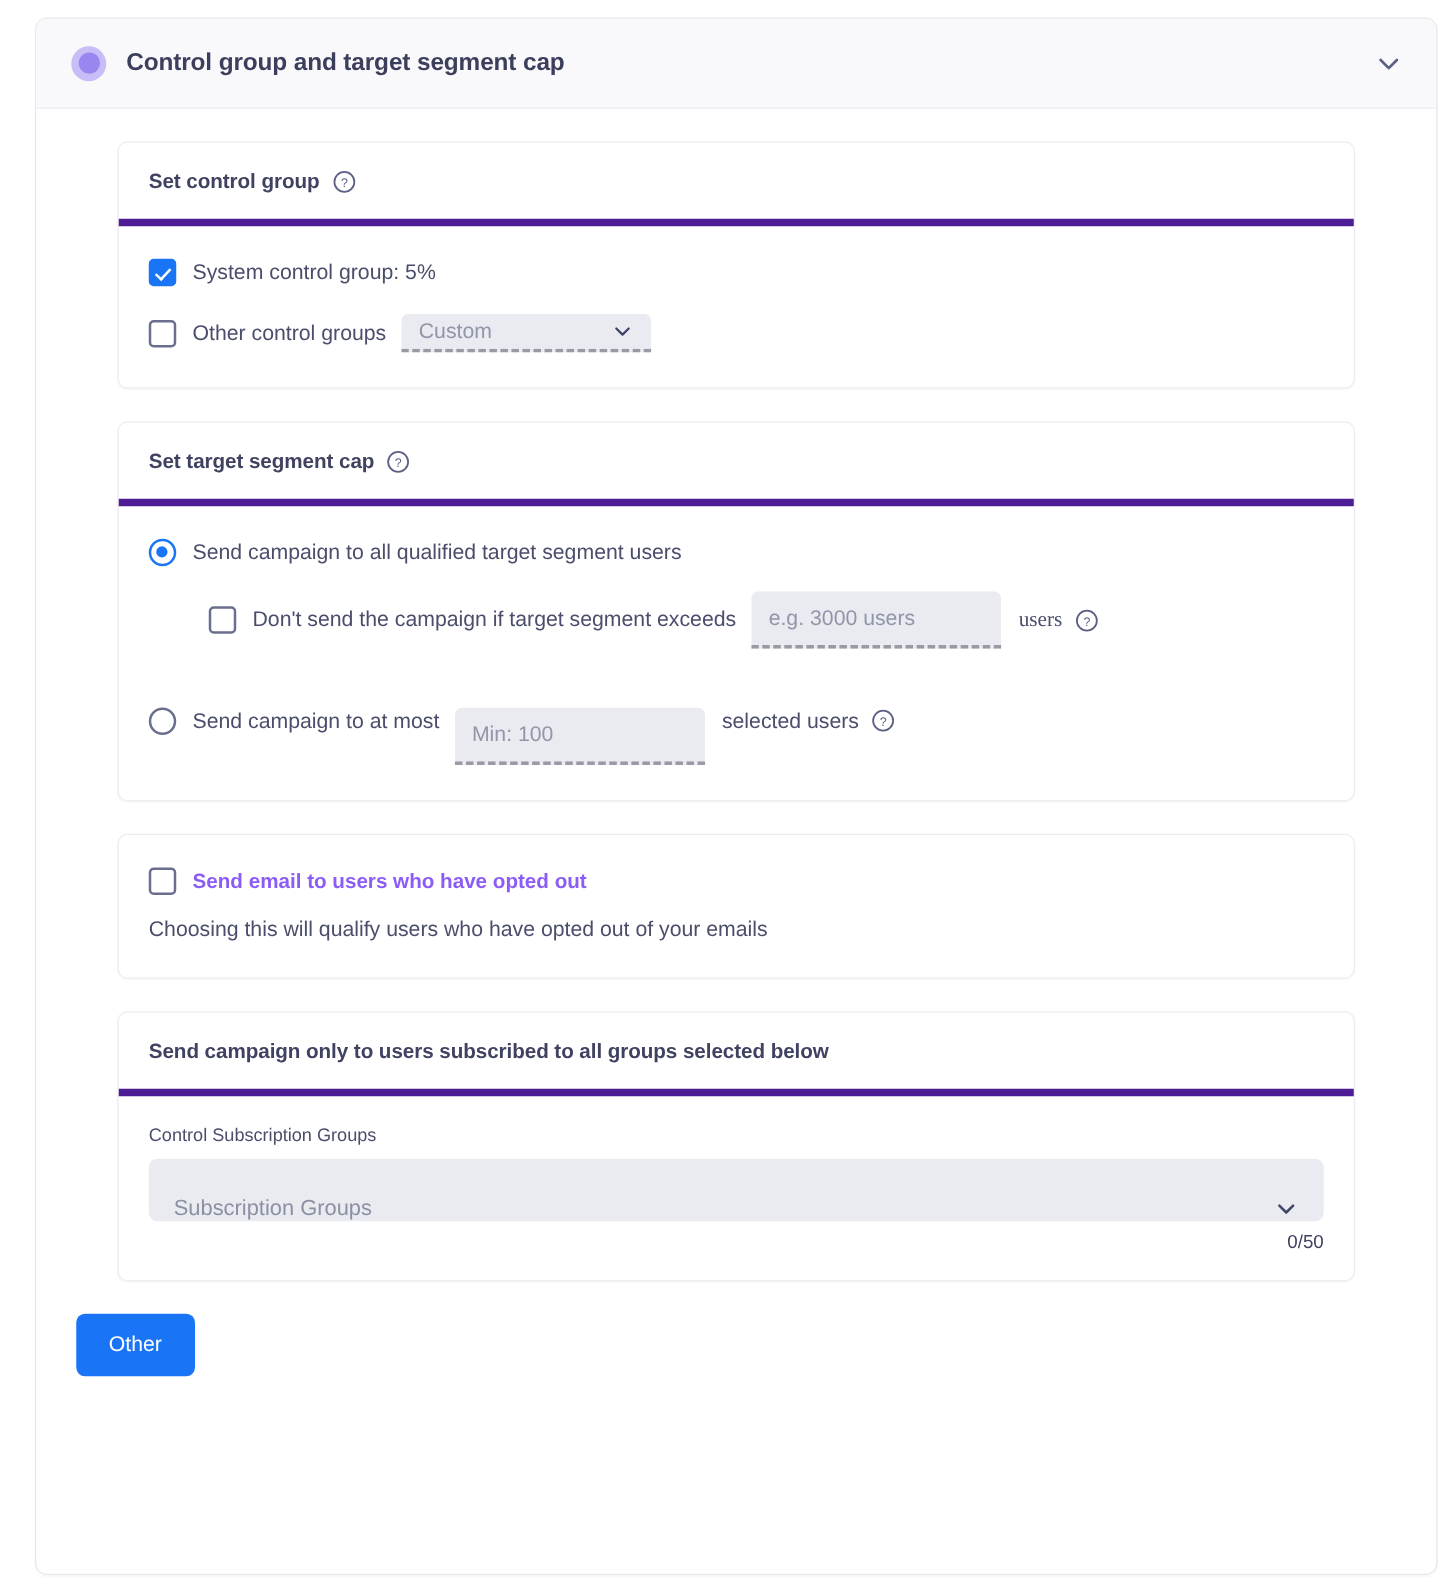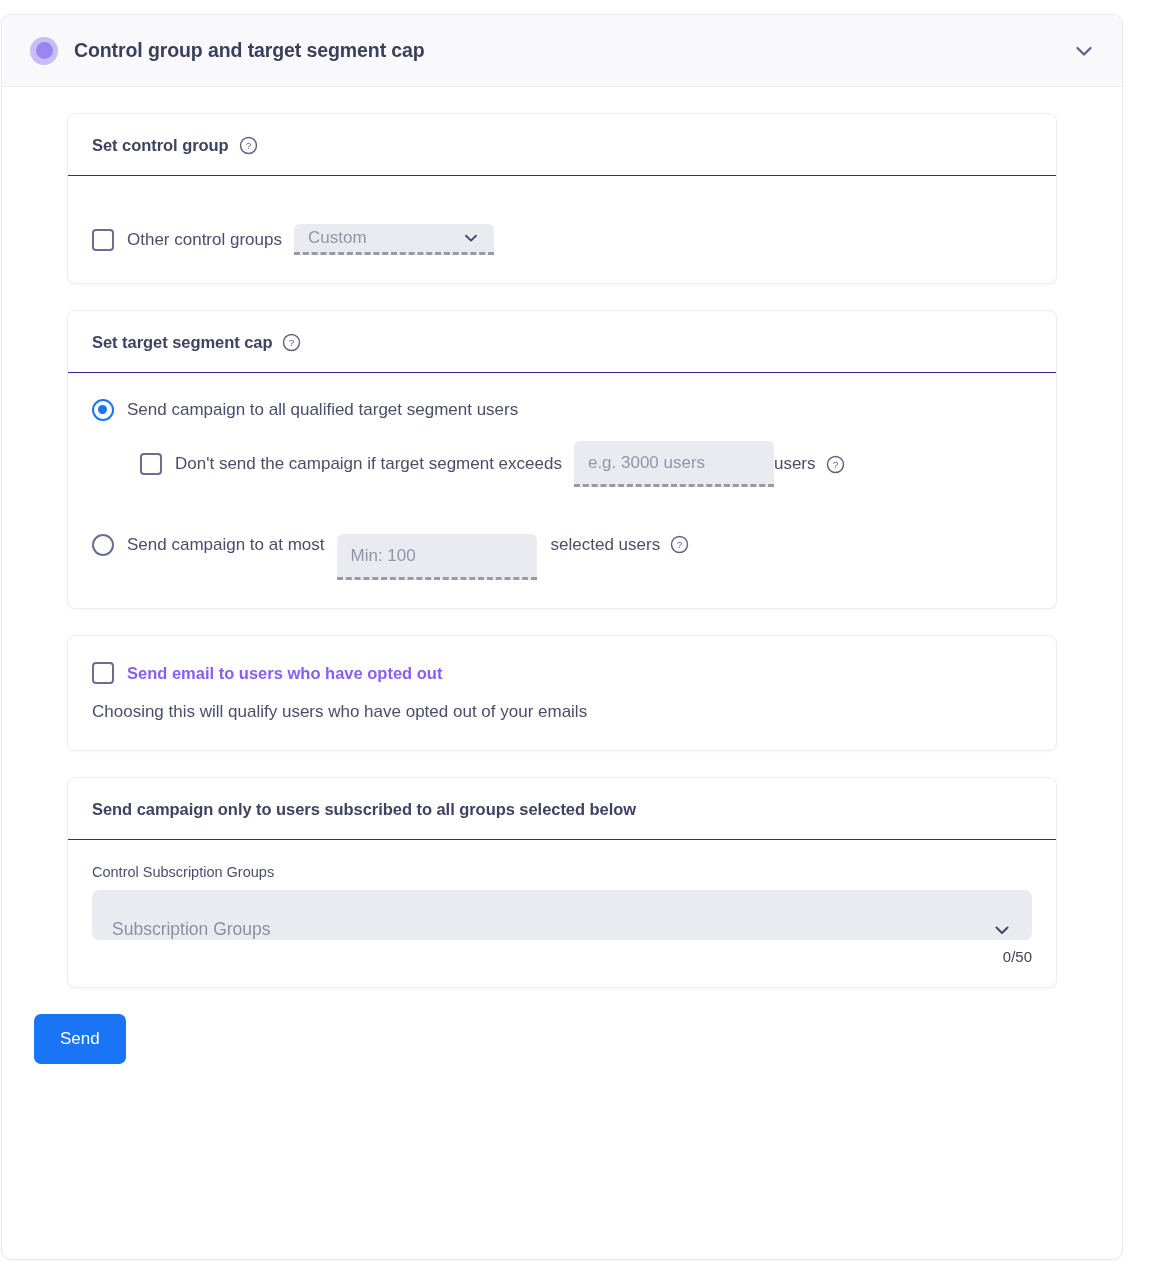--- a/index.html
+++ b/index.html
@@ -11,21 +11,21 @@
   }
   body {
     width: 1150px;
     height: 1274px;
     overflow: hidden;
   }
 
   
   .panel {
     position: absolute;
-    left: 1px;
+    left: 28px;
     top: 14px;
     width: 1122px;
     height: 1246px;
     background: #ffffff;
     border: 1px solid #e8e8ee;
     border-radius: 10px;
     box-shadow: 0 1px 2px rgba(16,24,40,0.04);
     overflow: hidden;
   }
   .panel-header {
@@ -66,21 +66,21 @@
   .card {
     margin: 0 auto;
     width: 990px;
     background: #ffffff;
     border: 1px solid #ececf2;
     border-radius: 8px;
     box-shadow: 0 1px 2px rgba(16,24,40,0.035);
   }
   .card-head {
     padding: 22px 24px 20px 24px;
-    border-bottom: 1px solid #4c1d95;
+    border-bottom: 6px solid #4c1d95;
     display: flex;
     align-items: flex-end;
   }
   .card-head-title {
     font-size: 16.5px;
     font-weight: bold;
     color: #3f4260;
     letter-spacing: -0.05px;
   }
   .card-content { padding: 22px 24px 24px 24px; }
@@ -238,20 +238,24 @@
         <span class="card-head-title">Set control group</span>
         <span class="help-icon">
           <svg viewBox="0 0 20 20" fill="none">
             <circle cx="10" cy="10" r="8.4" stroke="#5c6085" stroke-width="1.5"></circle>
             <text x="10" y="14.2" text-anchor="middle" font-size="10.5" font-family="Liberation Sans, sans-serif" fill="#5c6085">?</text>
           </svg>
         </span>
       </div>
       <div class="card-content" style="padding-top:26px;padding-bottom:28px;">
 
+        <div class="row">
+          <span class="cbox checked"></span>
+          <span class="lbl">System control group: 5%</span>
+        </div>
 
         <div class="row" style="margin-top:22px;">
           <span class="cbox"></span>
           <span class="lbl">Other control groups</span>
           <span class="select-dashed" style="margin-left:12px;width:200px;">
             <span class="sv">Custom</span>
             <span>
               <svg class="chev-sm" viewBox="0 0 20 20" fill="none">
                 <path d="M4.5 7.5 L10 13 L15.5 7.5" stroke="#41456a" stroke-width="2" stroke-linecap="round" stroke-linejoin="round"></path>
               </svg>
@@ -276,21 +280,21 @@
 
         <div class="row">
           <span class="radio checked"></span>
           <span class="lbl">Send campaign to all qualified target segment users</span>
         </div>
 
         <div class="row" style="margin-top:20px;margin-left:48px;">
           <span class="cbox"></span>
           <span class="lbl">Don't send the campaign if target segment exceeds</span>
           <input class="dashed-field" style="margin-left: 12px; width: 200px;" value="" placeholder="e.g. 3000 users">
-          <span class="lbl" style="margin-left:0;">users</span>
+          <span class="lbl" style="margin-left:14px;font-family:Liberation Serif, serif;">users</span>
           <span class="help-icon">
             <svg viewBox="0 0 20 20" fill="none">
               <circle cx="10" cy="10" r="8.4" stroke="#5c6085" stroke-width="1.5"></circle>
               <text x="10" y="14.2" text-anchor="middle" font-size="10.5" font-family="Liberation Sans, sans-serif" fill="#5c6085">?</text>
             </svg>
           </span>
         </div>
 
         <div class="row" style="margin-top:22px;">
           <span class="radio"></span>
@@ -330,17 +334,17 @@
             <svg style="width:20px;height:20px;display:block;" viewBox="0 0 20 20" fill="none">
               <path d="M4.5 7.5 L10 13 L15.5 7.5" stroke="#41456a" stroke-width="2" stroke-linecap="round" stroke-linejoin="round"></path>
             </svg>
           </span>
         </div>
         <div class="counter">0/50</div>
       </div>
     </div>
 
     <div style="padding:26px 0 0 32px;">
-      <button class="done-btn">Send</button>
+      <button class="done-btn">Other</button>
     </div>
 
   </div>
 </div>
 
 </body></html>

